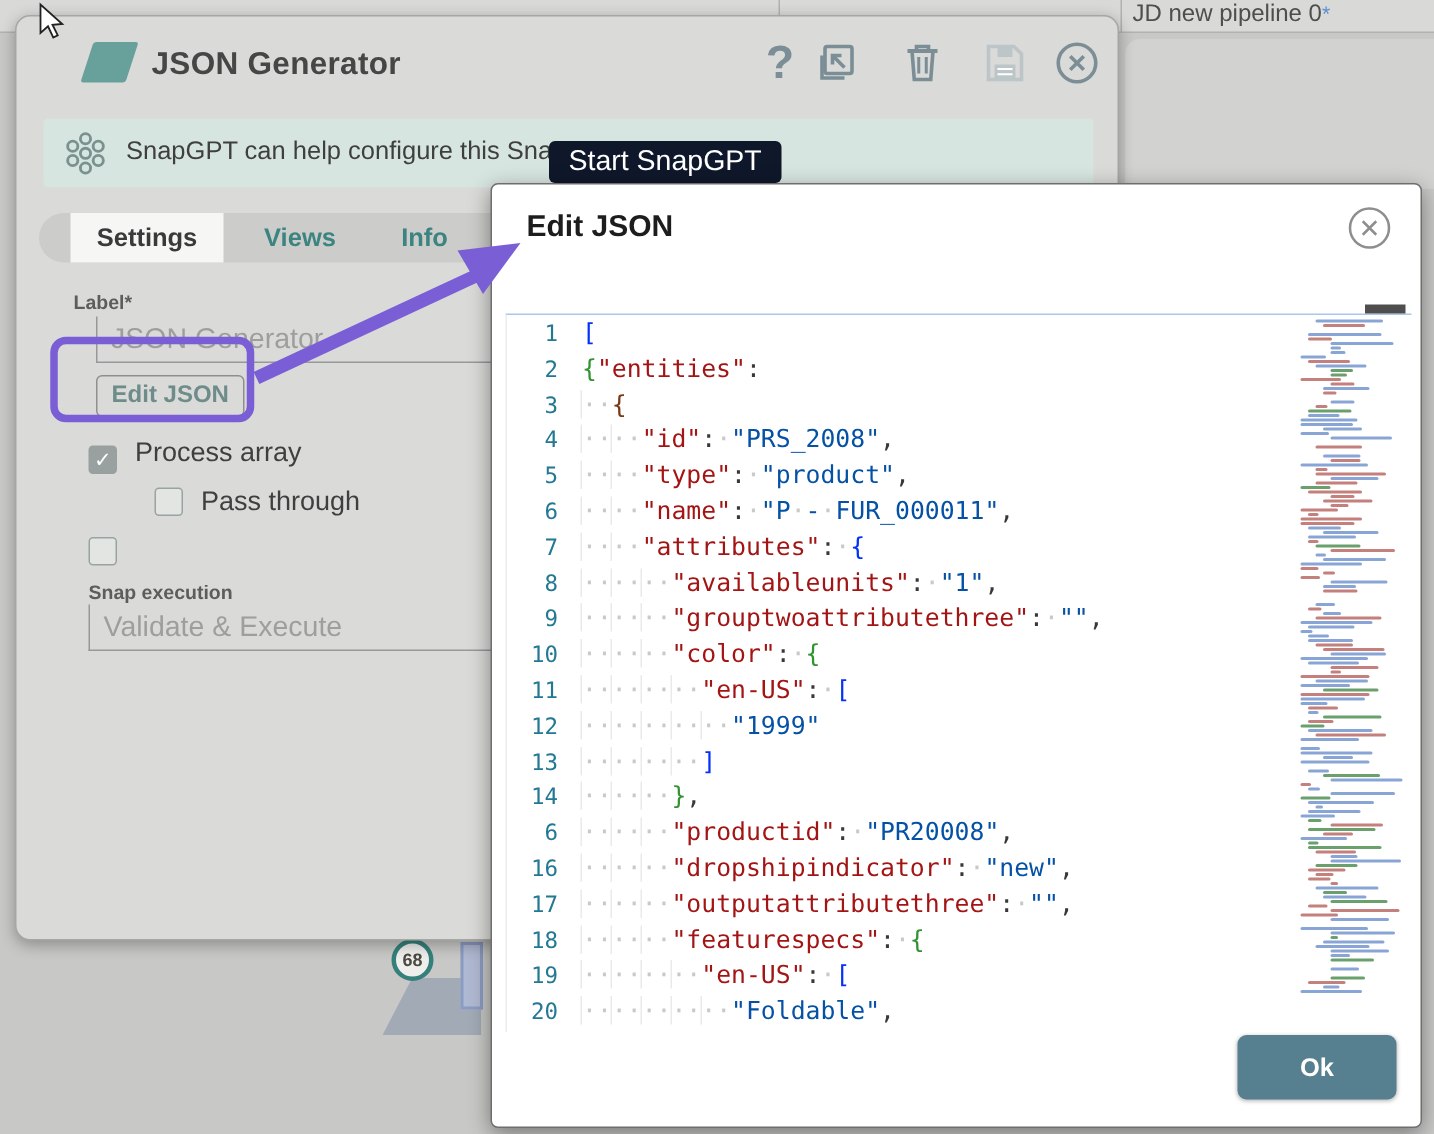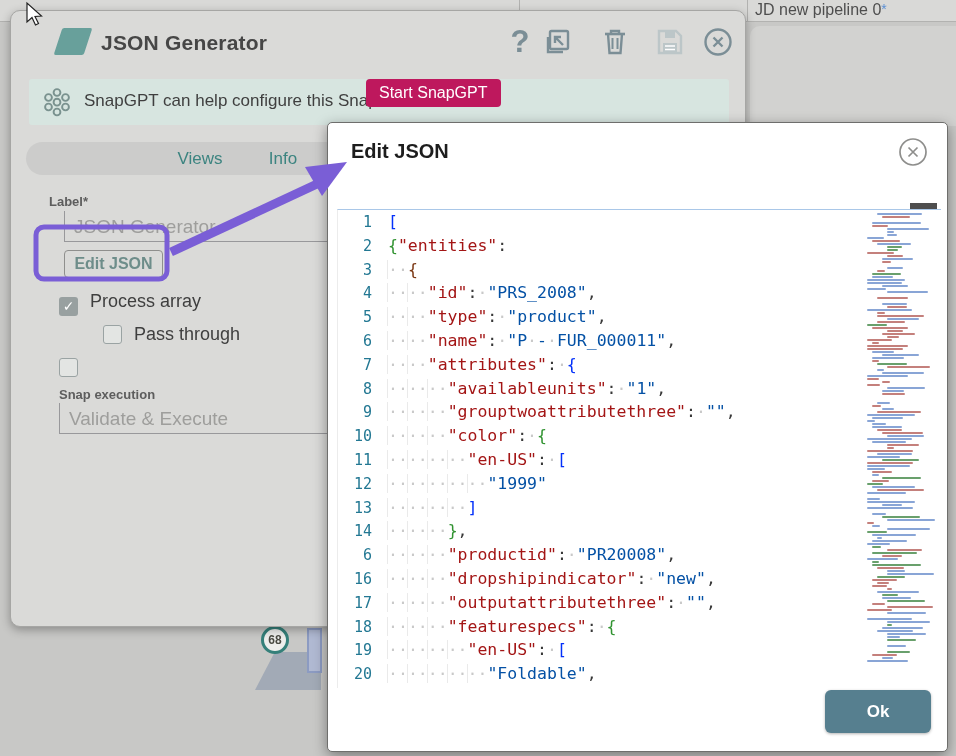--- a/index.html
+++ b/index.html
@@ -26,27 +26,27 @@
   .snap-title { position:absolute; left:90px; top:20px; font-size:21px; font-weight:bold;
     color:#464646; letter-spacing:.2px; }
   .hdr-icon { position:absolute; top:15px; width:32px; height:32px; }
   .hdr-help { left:493px; font-size:31px; font-weight:bold; color:#7b8e96; text-align:center; line-height:32px; }
   .hdr-export { left:531px; } .hdr-trash { left:588px; } .hdr-save { left:643px; } .hdr-close { left:691px; }
 
   .banner { position:absolute; left:18px; top:68px; width:700px; height:46px;
     background:#d7e5e0; border-radius:3px; }
   .banner-icon { position:absolute; left:12px; top:7px; }
   .banner-text { position:absolute; left:55px; top:12px; font-size:17px; color:#3f3f3f; }
-  .banner-btn { position:absolute; left:337px; top:0; height:28px; padding:0 13px;
-    background:#be185d; color:#fff; border-radius:4px; font-size:16px; line-height:28px; cursor:pointer; }
+  .banner-btn { position:absolute; left:337px; top:15px; height:28px; padding:0 13px;
+    background:#0f172a; color:#fff; border-radius:4px; font-size:19px; line-height:28px; cursor:pointer; }
 
   .tabstrip { position:absolute; left:15px; top:131px; width:636px; height:33px;
     background:#cccccb; border-radius:17px 0 0 17px; }
   .tab { position:absolute; top:0; height:33px; line-height:33px; font-size:17px;
-    text-align:center; color:#3c8480; cursor:pointer; }
+    text-align:center; color:#3c8480; cursor:pointer;font-weight:bold; }
   .tab.active { background:#f6f6f4; color:#3a3a3a; font-weight:bold; }
 
   .fld-label { position:absolute; font-size:13px; font-weight:bold; color:#5d5d5d; }
   .text-field { position:absolute; height:31px; width:282px;
     border-left:1px solid #98989b; border-bottom:1px solid #98989b;
     font-size:19px; color:#9e9e9c; line-height:31px; padding-left:9px; }
   .edit-json-btn { position:absolute; left:53px; top:239px; width:99px; height:28px;
     border:1px solid #8f8f8d; border-radius:4px; color:#6e8d8a; font-weight:bold;
     font-size:16px; text-align:center; line-height:26px; cursor:pointer; }
 
@@ -163,20 +163,21 @@
             <circle cx="7.5" cy="11.5" r="3.4"></circle>
           <circle cx="16" cy="16.2" r="3.4"></circle>
         </g>
       </svg>
     </div>
     <div class="banner-text">SnapGPT can help configure this Snap.</div>
     <div class="banner-btn">Start SnapGPT</div>
   </div>
 
   <div class="tabstrip" id="tabs">
+      <div class="tab active" style="left: 21px; width: 102px;">Settings</div>
       <div class="tab" style="left: 139px; width: 70px;">Views</div>
       <div class="tab" style="left: 228px; width: 58px;">Info</div>
     </div>
 
   <div class="fld-label" style="left:38px; top:183px">Label*</div>
   <div class="text-field" style="left:53px; top:200px">JSON Generator</div>
 
   <div class="edit-json-btn">Edit JSON</div>
 
   <div id="checkboxes">

